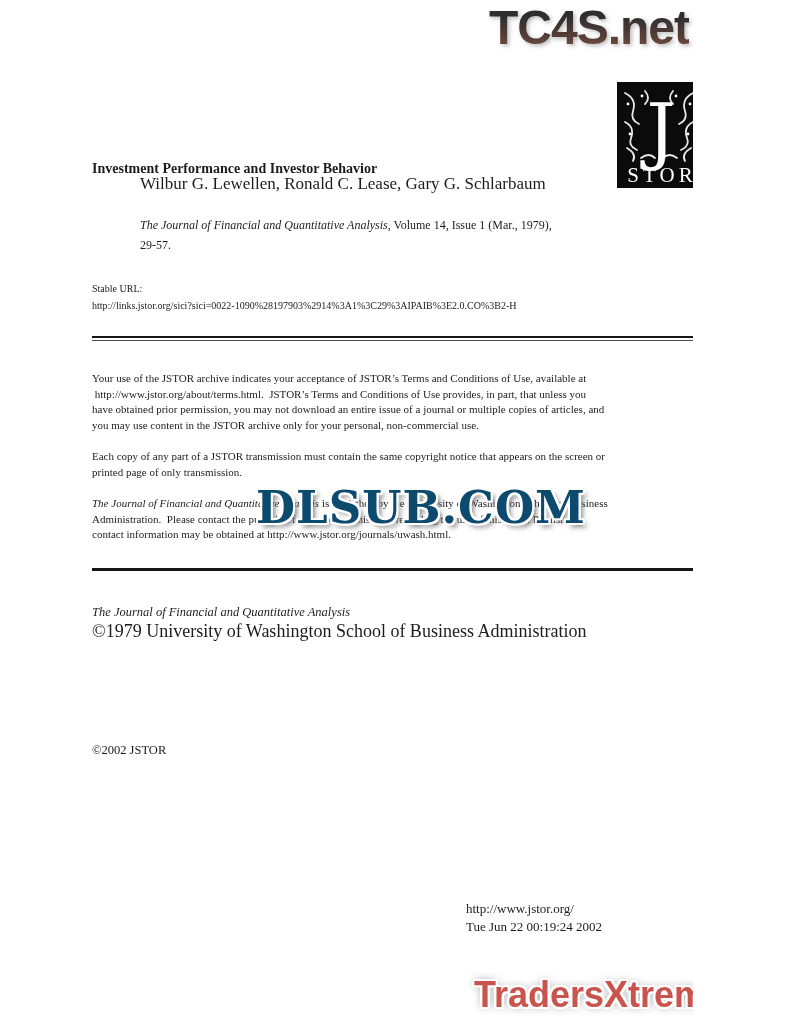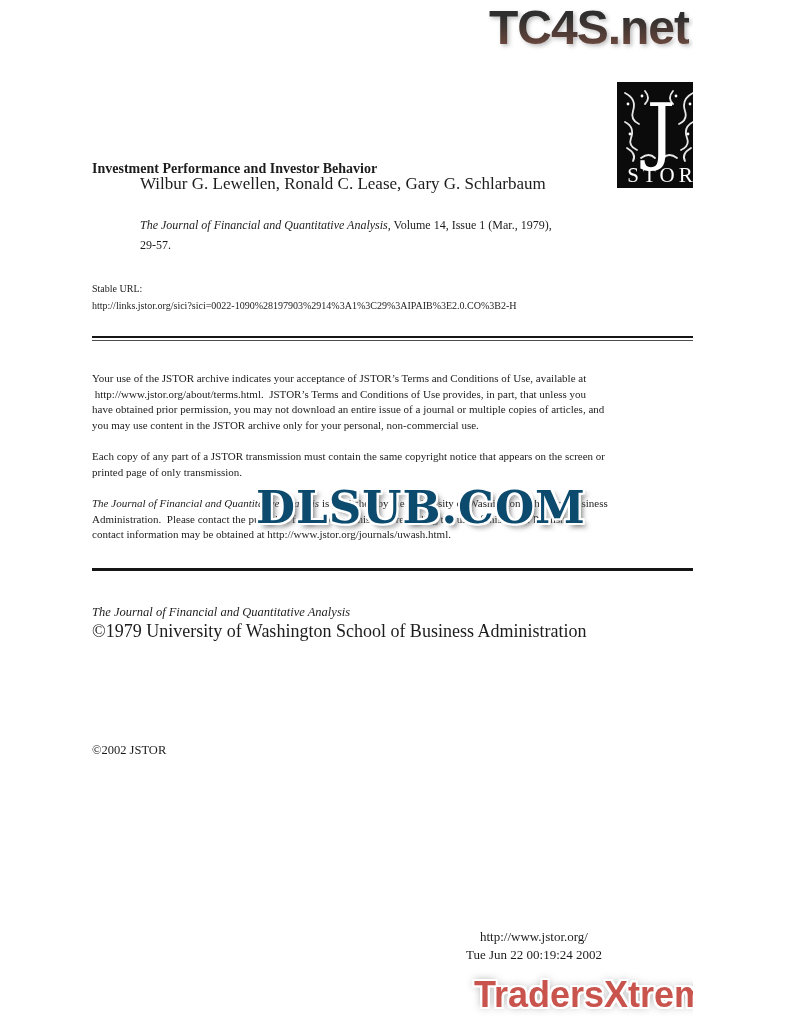--- a/index.html
+++ b/index.html
@@ -58,21 +58,21 @@
   .para { left:92px; font-size:11px; line-height:15.7px; white-space:pre; }
   .p1 { top:371px; }
   .p2 { top:449px; }
   .p3 { top:496px; }
 
   .jcopy1 { left:92px; top:605px; font-size:12.5px; font-style:italic; }
   .jcopy2 { left:92px; top:621px; font-size:18px; }
   .trademark { top:665px; }
   .c2002 { left:92px; top:713px; font-size:12.5px;margin-top:30px; }
 
-  .footer { right:91px; top:900px; font-size:13px; line-height:17.5px; text-align:center;margin-top:28px; }
+  .footer { right:91px; top:900px; font-size:13px; line-height:17.5px; text-align:left; }
 </style>
 </head>
 <body>
 
 <div class="page">
 
   <div class="abs wm-tc4s">TC4S.net</div>
 
   <div class="abs logo">
     <svg viewBox="0 0 84 106" width="84" height="106">

